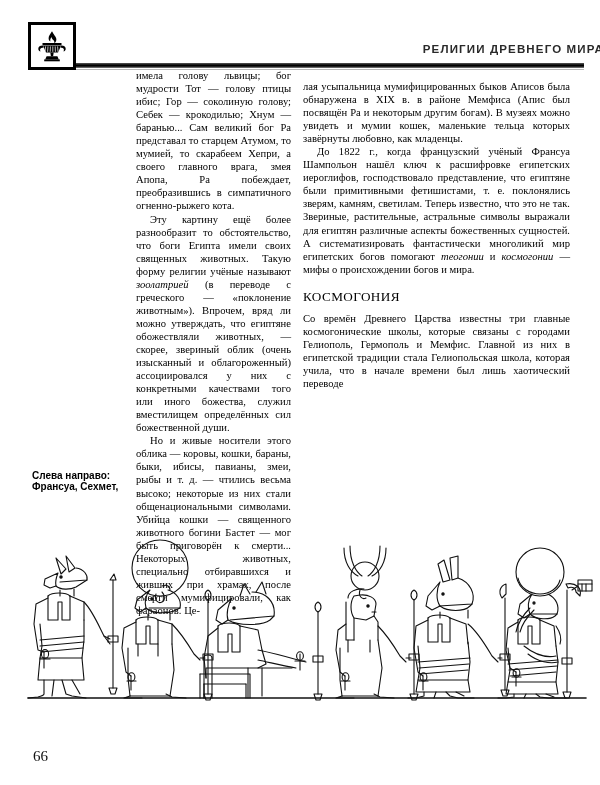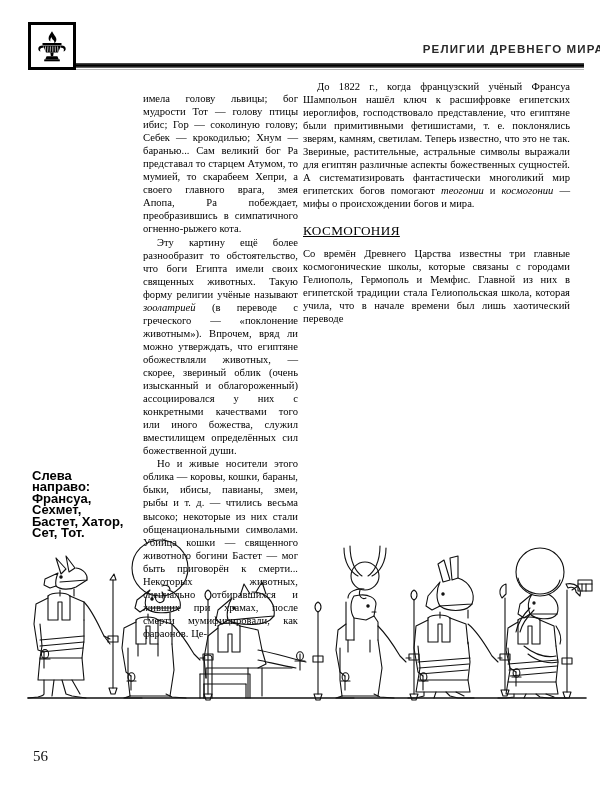--- a/index.html
+++ b/index.html
@@ -73,23 +73,22 @@
     font-family: "Liberation Serif", serif;
     font-size: 10.6px;
     line-height: 13.05px;
     text-align: justify;
     text-justify: inter-word;
     hyphens: manual;
     color: #000;
   }
   #col-left {
     left: 136px;
-    top: 92px;
+    top: 69px;
     width: 155px;
-    margin-left: 7px;
   }
   #col-right {
     left: 303px;
     top: 80px;
     width: 267px;
   }
   .column p {
     margin: 0;
     text-indent: 14px;
   }
@@ -97,31 +96,30 @@
   .column i { }
 
   h2.section-head {
     font-family: "Liberation Serif", serif;
     font-size: 13.2px;
     font-weight: normal;
     letter-spacing: 0.4px;
     margin: 14px 0 9px 0;
     text-align: left;
     text-indent: 0;
-    text-decoration: underline;
   }
 
   
   #caption {
     position: absolute;
     left: 32px;
     top: 470px;
     width: 96px;
     font-family: "Liberation Sans", sans-serif;
-    font-size: 13px;
+    font-size: 10px;
     font-weight: bold;
     line-height: 11.4px;
     color: #000;
   }
 
   
   #illustration {
     position: absolute;
     left: 0;
     top: 528px;
@@ -181,29 +179,29 @@
   <div id="header-title">РЕЛИГИИ ДРЕВНЕГО МИРА</div>
 </div>
 
 <div id="col-left" class="column">
   <p class="noind">имела голову львицы; бог мудрости Тот — голову птицы ибис; Гор — соколиную голову; Себек — крокодилью; Хнум — баранью... Сам великий бог Ра представал то старцем Атумом, то мумией, то скарабеем Хепри, а своего главного врага, змея Апопа, Ра побеждает, преобразившись в симпатичного огненно-рыжего кота.</p>
   <p><span>Эту картину ещё более разнообразит то обстоятельство, что боги Египта имели своих священных животных. Такую форму религии учёные называют </span><i>зоолатрией</i><span> (в переводе с греческого — «поклонение животным»). Впрочем, вряд ли можно утверждать, что египтяне обожествляли животных, — скорее, звериный облик (очень изысканный и облагороженный) ассоциировался у них с конкретными качествами того или иного божества, служил вместилищем определённых сил божественной души.</span></p>
   <p>Но и живые носители этого облика — коровы, кошки, бараны, быки, ибисы, павианы, змеи, рыбы и т. д. — чтились весьма высоко; некоторые из них стали общенациональными символами. Убийца кошки — священного животного богини Бастет — мог быть приговорён к смерти... Некоторых животных, специально отбиравшихся и живших при храмах, после смерти мумифицировали, как фараонов. Це-</p>
 </div>
 
 <div id="col-right" class="column">
+  <p class="noind">лая усыпальница мумифицированных быков Аписов была обнаружена в XIX в. в районе Мемфиса (Апис был посвящён Ра и некоторым другим богам). В музеях можно увидеть и мумии кошек, маленькие тельца которых завёрнуты любовно, как младенцы.</p>
   <p><span>До 1822 г., когда французский учёный Франсуа Шампольон нашёл ключ к расшифровке египетских иероглифов, господствовало представление, что египтяне были примитивными фетишистами, т. е. поклонялись зверям, камням, светилам. Теперь известно, что это не так. Звериные, растительные, астральные символы выражали для египтян различные аспекты божественных сущностей. А систематизировать фантастически многоликий мир египетских богов помогают </span><i>теогонии</i><span> и </span><i>космогонии</i><span> — мифы о происхождении богов и мира.</span></p>
   <h2 class="section-head">КОСМОГОНИЯ</h2>
   <p class="noind">Со времён Древнего Царства известны три главные космогонические школы, которые связаны с городами Гелиополь, Гермополь и Мемфис. Главной из них в египетской традиции стала Гелиопольская школа, которая учила, что в начале времени был лишь хаотический переводе</p>
 </div>
 
 <div id="caption">
   <div>Слева направо:</div>
   <div>Франсуа, Сехмет,</div>
-  <div>Бастет, Хатор, Сет, Тот.</div>
 </div>
 
 <div id="illustration">
 <svg width="600" height="200" viewBox="0 0 600 200" aria-hidden="true">
   <g fill="none" stroke="#111" stroke-width="1.1" stroke-linejoin="round" stroke-linecap="round">
 
     <line x1="28" y1="170" x2="586" y2="170" stroke-width="1.6"></line>
 
     <g>
 
@@ -467,13 +465,13 @@
       <line x1="578" y1="56" x2="592" y2="56"></line>
       <line x1="582" y1="56" x2="582" y2="63"></line>
       <line x1="586" y1="56" x2="586" y2="63"></line>
       <path d="M572 62 L578 58"></path>
     </g>
 
   </g>
 </svg>
 </div>
 
-<div id="page-number">56</div>
+<div id="page-number">66</div>
 
 </body></html>

